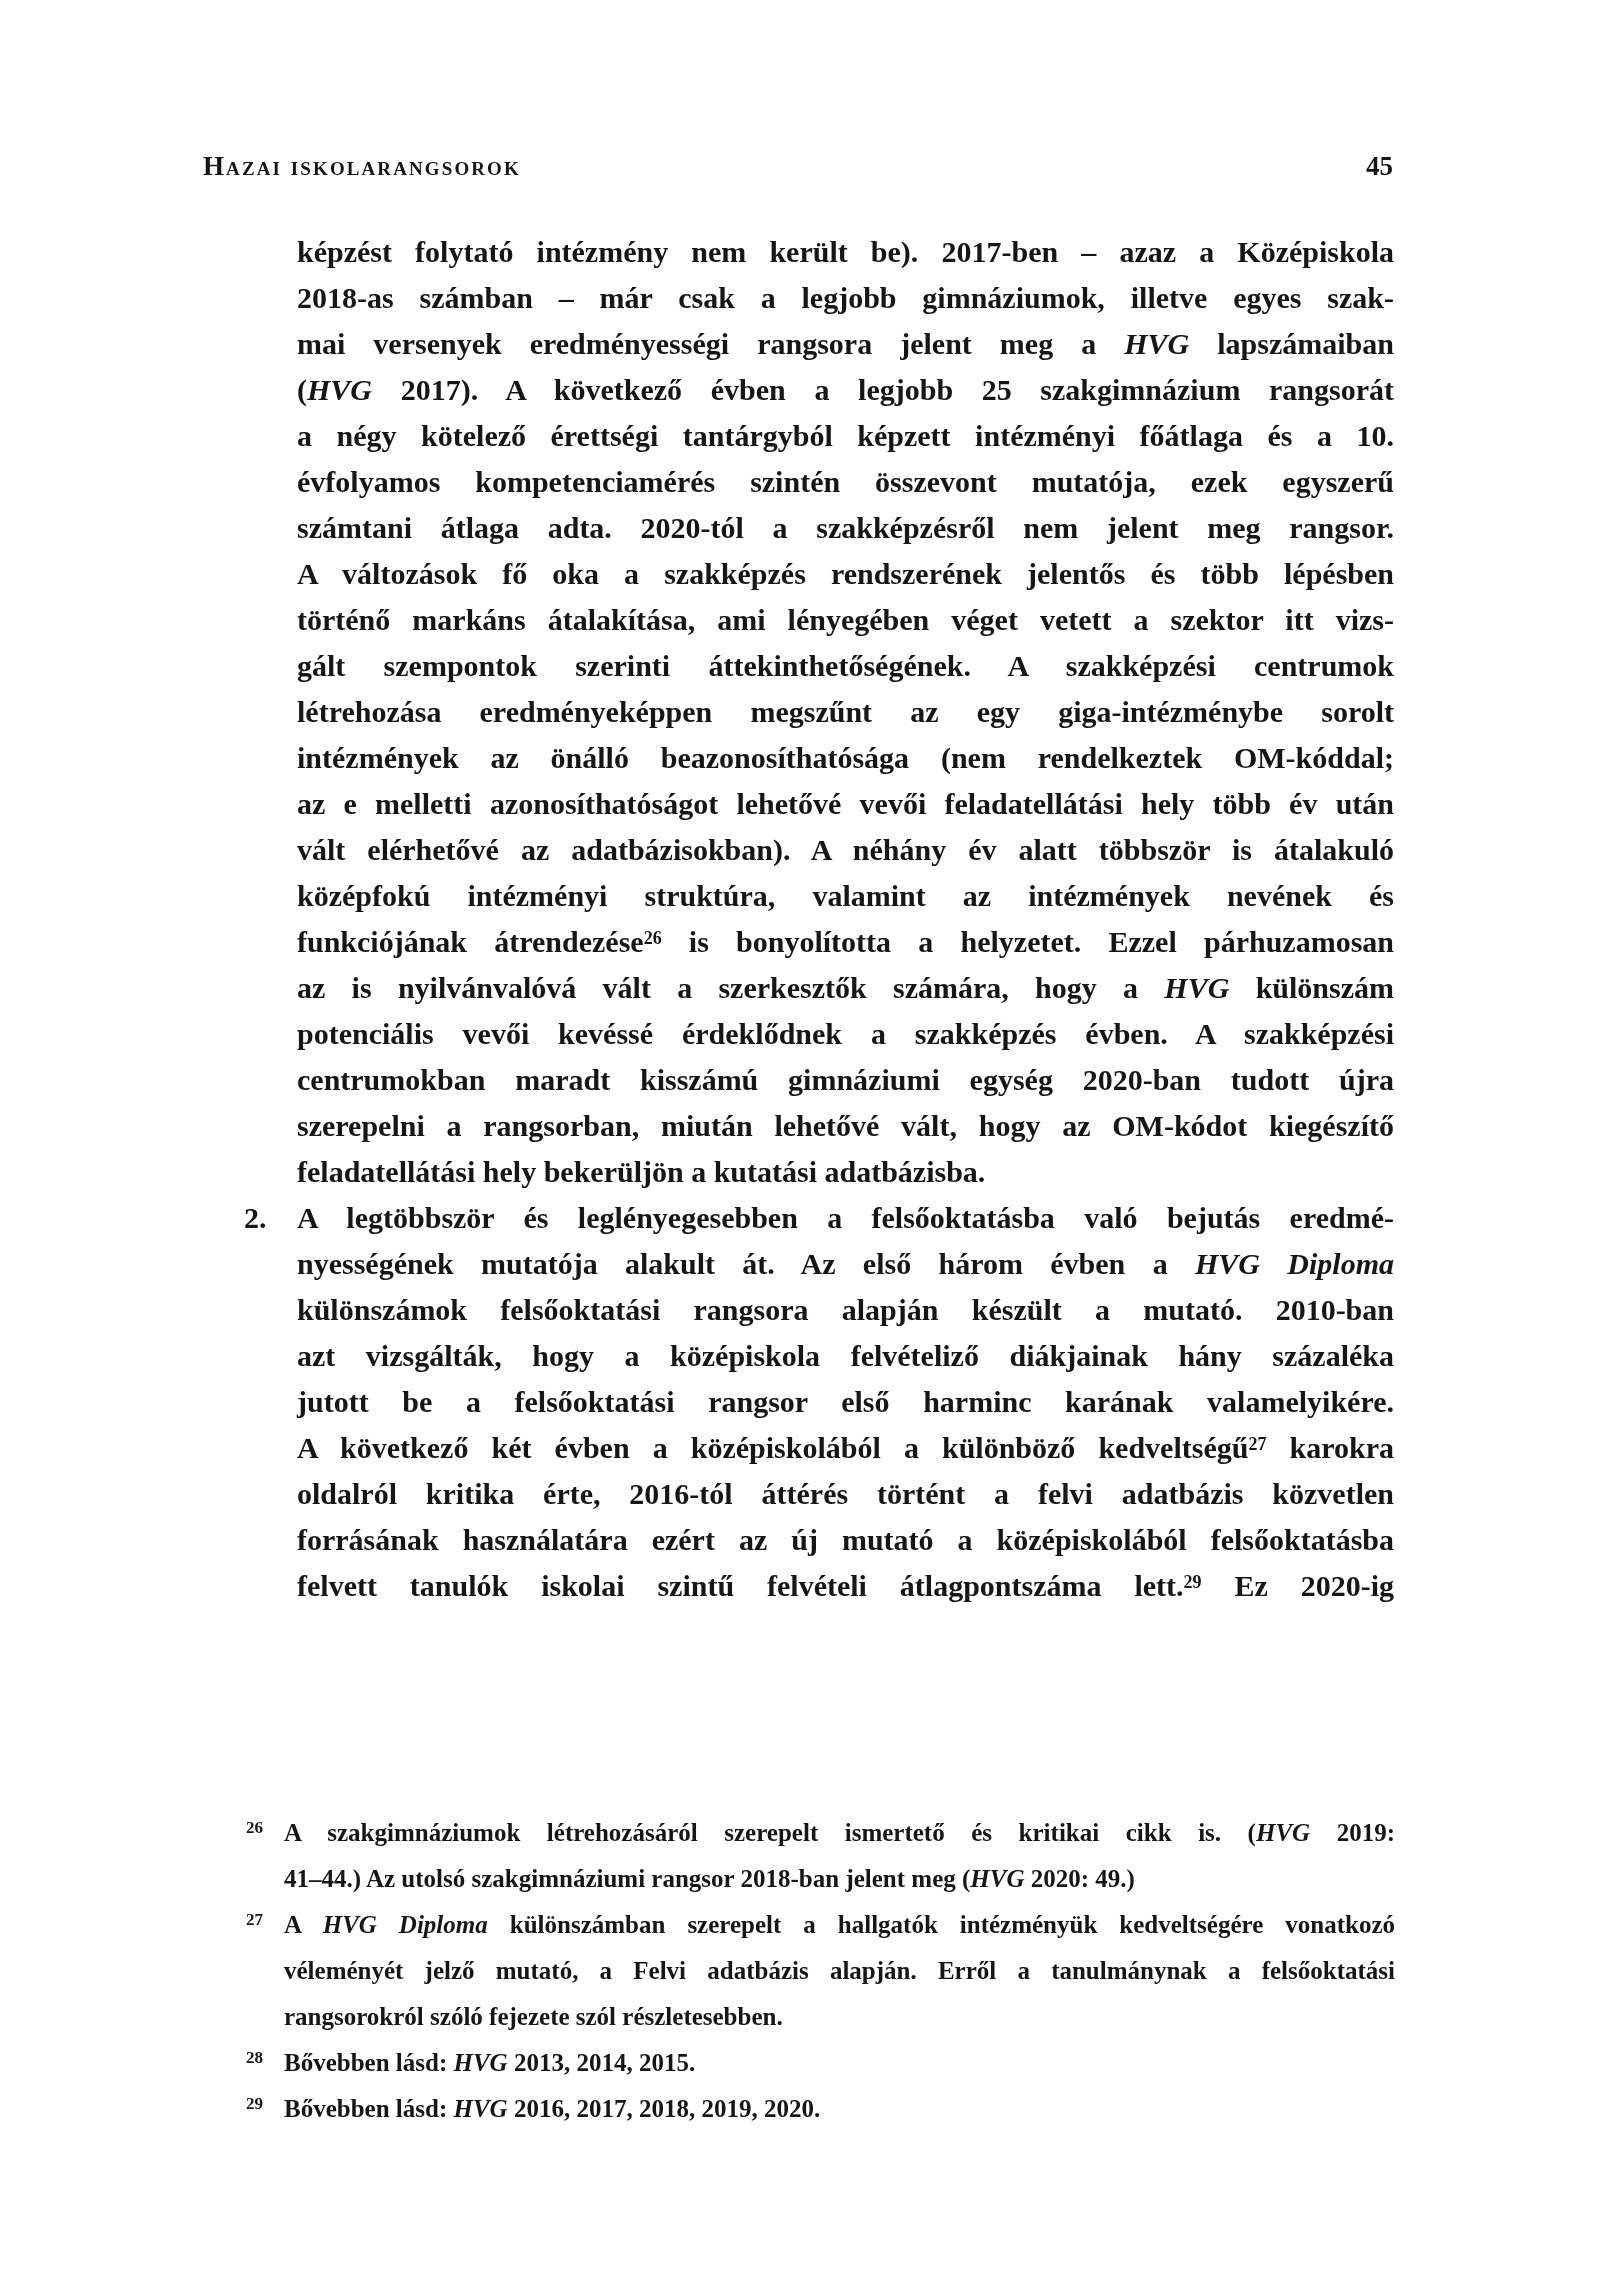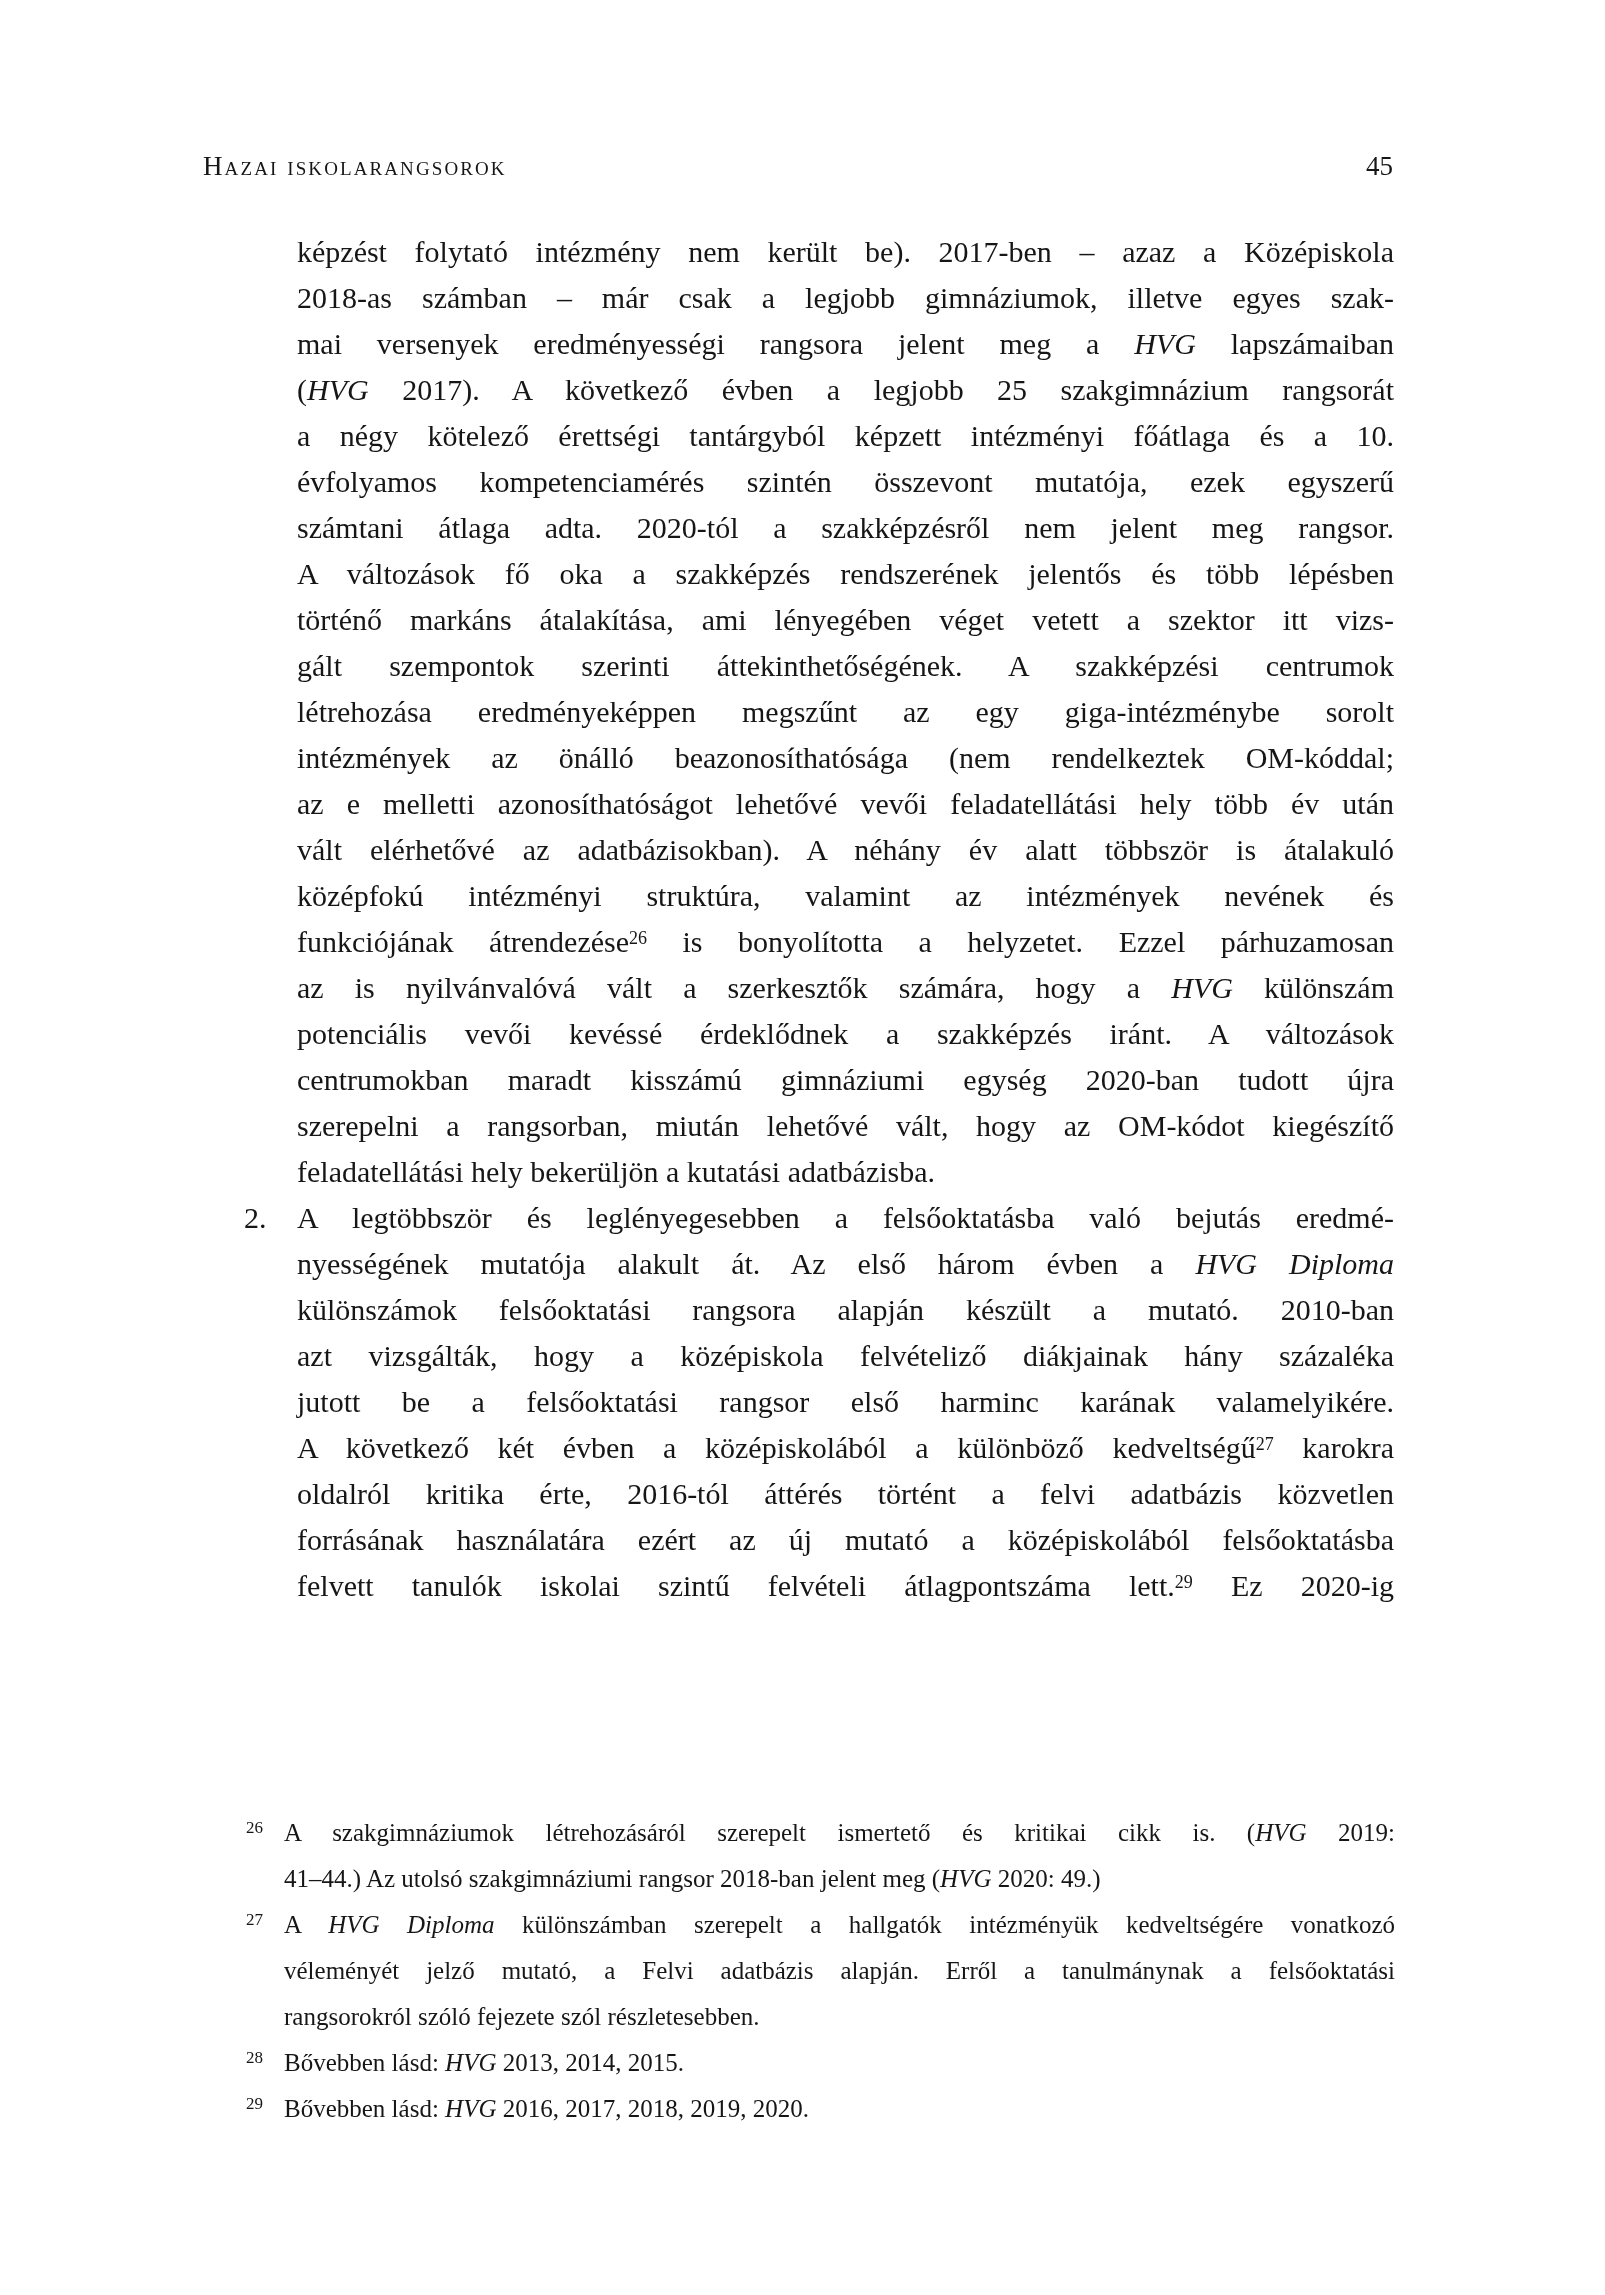--- a/index.html
+++ b/index.html
@@ -4,20 +4,21 @@
 <style>
   html, body { margin: 0; padding: 0; background: #ffffff; }
   .page {
     position: relative;
     width: 1605px;
     height: 2295px;
     background: #ffffff;
     color: #161616;
     font-family: "Liberation Serif", serif;
     overflow: hidden;
+    font-weight: bold;
   }
   
   .running-header {
     position: absolute;
     top: 151px;
     left: 203px;
     right: 212px;
     display: flex;
     justify-content: space-between;
     align-items: baseline;
@@ -101,21 +102,21 @@
         <div class="tline"><span>A változások fő oka a szakképzés rendszerének jelentős és több lépésben</span></div>
         <div class="tline"><span>történő markáns átalakítása, ami lényegében véget vetett a szektor itt vizs-</span></div>
         <div class="tline"><span>gált szempontok szerinti áttekinthetőségének. A szakképzési centrumok</span></div>
         <div class="tline"><span>létrehozása eredményeképpen megszűnt az egy giga-intézménybe sorolt</span></div>
         <div class="tline"><span>intézmények az önálló beazonosíthatósága (nem rendelkeztek OM-kóddal;</span></div>
         <div class="tline"><span>az e melletti azonosíthatóságot lehetővé vevői feladatellátási hely több év után</span></div>
         <div class="tline"><span>vált elérhetővé az adatbázisokban). A néhány év alatt többször is átalakuló</span></div>
         <div class="tline"><span>középfokú intézményi struktúra, valamint az intézmények nevének és</span></div>
         <div class="tline"><span>funkciójának átrendezése</span><sup class="ref">26</sup><span> is bonyolította a helyzetet. Ezzel párhuzamosan</span></div>
         <div class="tline"><span>az is nyilvánvalóvá vált a szerkesztők számára, hogy a </span><span class="it">HVG</span><span> különszám</span></div>
-        <div class="tline"><span>potenciális vevői kevéssé érdeklődnek a szakképzés iránt. A változások</span></div>
+        <div class="tline"><span>potenciális vevői kevéssé érdeklődnek a szakképzés évben. A szakképzési</span></div>
         <div class="tline"><span>centrumokban maradt kisszámú gimnáziumi egység 2020-ban tudott újra</span></div>
         <div class="tline"><span>szerepelni a rangsorban, miután lehetővé vált, hogy az OM-kódot kiegészítő</span></div>
         <div class="tline last"><span>feladatellátási hely bekerüljön a kutatási adatbázisba.</span></div>
       </div>
     <div class="list-item">
       <span class="list-marker">2.</span>
       <div class="para">
           <div class="tline"><span>A legtöbbször és leglényegesebben a felsőoktatásba való bejutás eredmé-</span></div>
           <div class="tline"><span>nyességének mutatója alakult át. Az első három évben a </span><span class="it">HVG Diploma</span></div>
           <div class="tline"><span>különszámok felsőoktatási rangsora alapján készült a mutató. 2010-ban</span></div>

